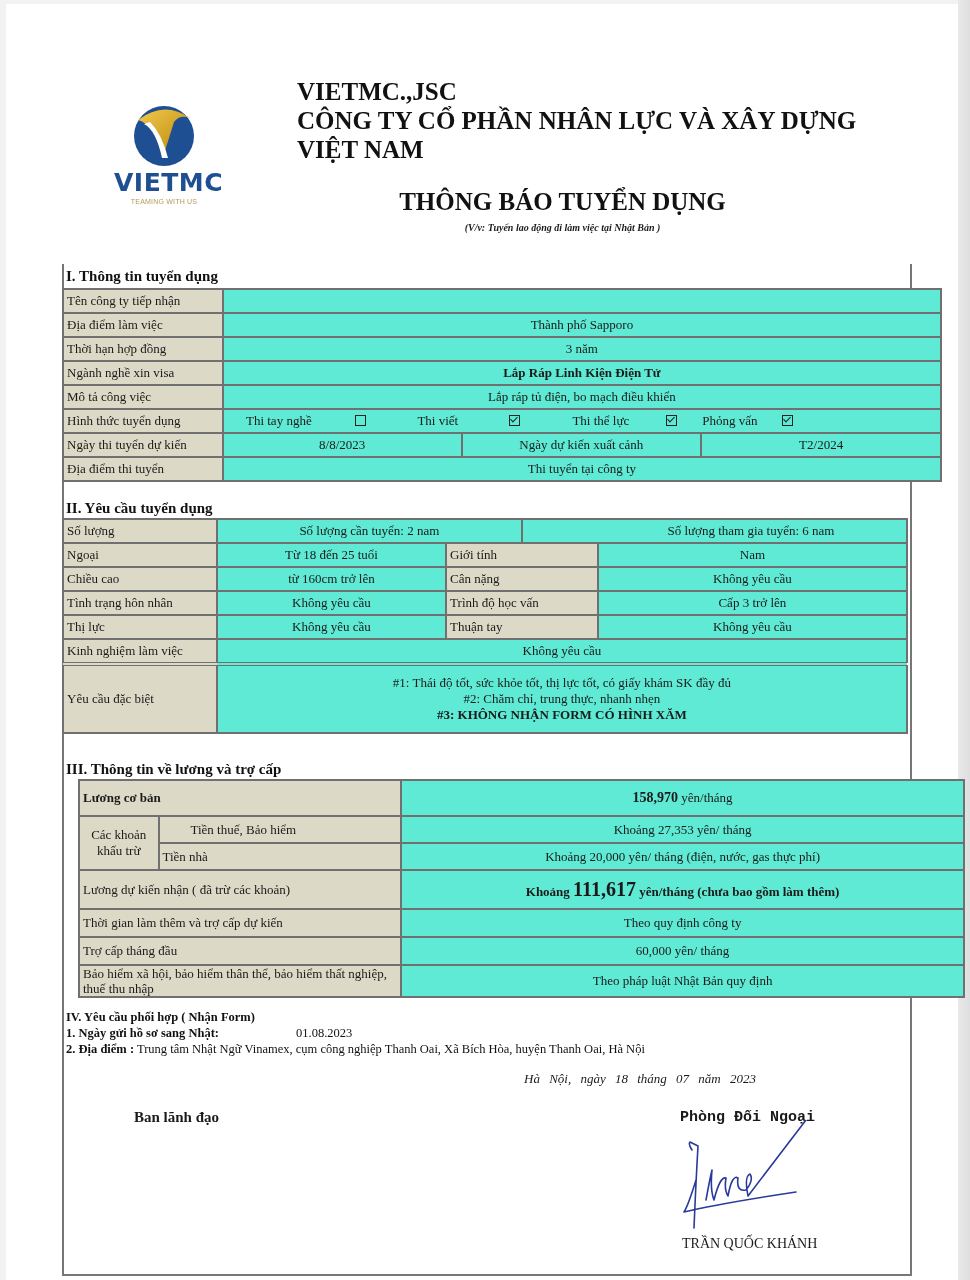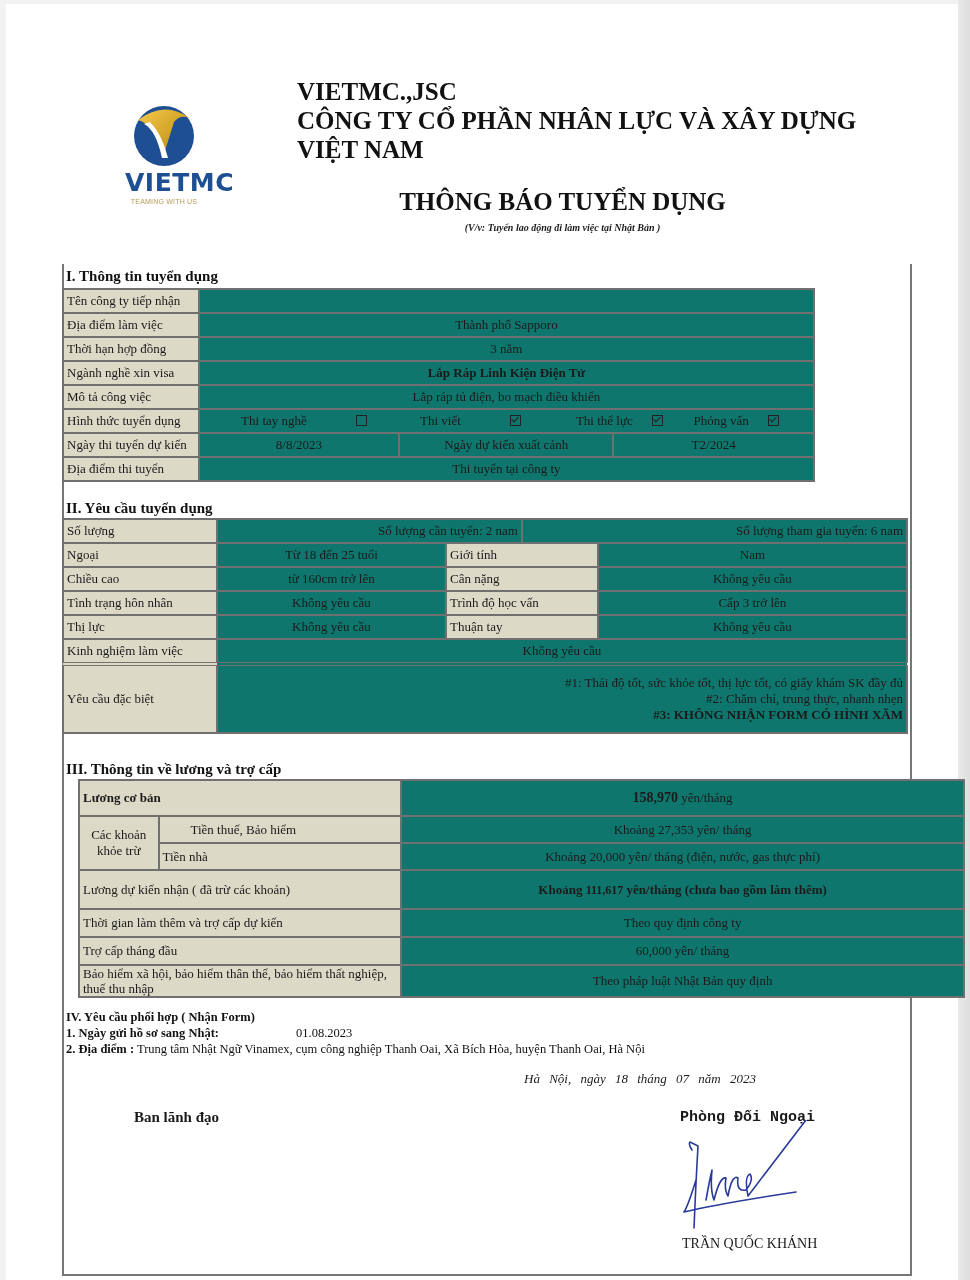--- a/index.html
+++ b/index.html
@@ -15,21 +15,21 @@
     background:#ffffff;
   }
   .page-shadow {
     position:absolute; right:0; top:0; width:12px; height:1280px;
     background:linear-gradient(to right,#e9e9e9,#dedede);
   }
   
   .logo { position:absolute; left:98px; top:102px; width:132px; height:110px; }
   .logo svg { display:block; }
   .logo-word {
-    position:absolute; left:4px; top:66px; width:132px; text-align:right;
+    position:absolute; left:16px; top:66px; width:132px; text-align:left;
     font-family:"DejaVu Sans", sans-serif; font-weight:bold; font-size:25px;
     letter-spacing:0.5px; color:#1f4f93;
   }
   .logo-tag {
     position:absolute; left:0; top:96px; width:132px; text-align:center;
     font-family:"Liberation Sans", sans-serif; font-size:7px; color:#b59a55;
     letter-spacing:0.2px;
   }
   .company {
     position:absolute; left:297px; top:77px;
@@ -53,22 +53,22 @@
   }
   .section-head {
     position:absolute; left:66px; font-weight:bold; font-size:15px; color:#111;text-align:center;
   }
   table.grid { position:absolute; border-collapse:collapse; font-size:13px; }
   table.grid td {
     border:2px solid #707070; padding:0 3px; height:22px; color:#1a1a1a;
     white-space:nowrap;
   }
   td.lab { background:#dcd9c7; text-align:left; }
-  td.val { background:#0f766e; text-align:center; }
-  td.left { text-align:right;margin-left:20px; }
+  td.val { background:#5eead4; text-align:center; }
+  td.left { text-align:center;margin-left:20px; }
   td.bold { font-weight:bold; }
   .chk { display:inline-block; width:9px; height:9px; border:1px solid #222; position:relative; top:1px; }
   .chk.on::after {
     content:""; position:absolute; left:2px; top:-1px; width:3px; height:6px;
     border:solid #222; border-width:0 1.5px 1.5px 0; transform:rotate(45deg);
   }
   .special div { line-height:16px; }
   .sec4 { position:absolute; left:66px; font-size:12.5px; color:#111; }
   .sec4 b { font-weight:bold; }
   .date-line { position:absolute; left:524px; top:1071px; font-style:italic; font-size:13px; word-spacing:6px; }
@@ -106,21 +106,21 @@
   <div>CÔNG TY CỔ PHẦN NHÂN LỰC VÀ XÂY DỰNG</div>
   <div>VIỆT NAM</div>
 </div>
 <div class="doc-title">THÔNG BÁO TUYỂN DỤNG</div>
 <div class="doc-sub">(V/v: Tuyển lao động đi làm việc tại Nhật Bản )</div>
 
 <div class="frame"></div>
 <div class="frame-bottom"></div>
 
 <div class="section-head" style="top:268px;">I.  Thông tin tuyển dụng</div>
-<table class="grid" style="left:62px; top:288px; width:753px;">
+<table class="grid" style="left:62px; top:288px; width:880px;">
   <colgroup>
       <col style="width:154px">
       <col style="width:230px">
       <col style="width:231px">
       <col style="width:231px">
     </colgroup>
   <tbody>
       <tr>
     <td class="lab">Tên công ty tiếp nhận</td>
     <td class="val" colspan="3"></td>
@@ -229,31 +229,31 @@
       <col style="width:76px">
       <col style="width:232px">
       <col style="width:538px">
     </colgroup>
   <tbody>
       <tr>
     <td class="lab bold" colspan="2" style="height:34px;">Lương cơ bản</td>
     <td class="val"><b style="font-size:14px;">158,970</b><span> yên/tháng</span></td>
   </tr>
   <tr>
-    <td class="lab" rowspan="2" style="text-align:center; white-space:normal; line-height:16px;">Các khoản khỏe trừ</td>
+    <td class="lab" rowspan="2" style="text-align:center; white-space:normal; line-height:16px;">Các khoản khấu trừ</td>
     <td class="lab" style="height:25px;padding-left:31px;">Tiền thuế, Bảo hiểm</td>
     <td class="val">Khoảng 27,353 yên/ tháng</td>
   </tr>
   <tr>
     <td class="lab" style="height:25px;">Tiền nhà</td>
     <td class="val">Khoảng 20,000 yên/ tháng (điện, nước, gas thực phí)</td>
   </tr>
   <tr>
     <td class="lab" colspan="2" style="height:37px;">Lương dự kiến nhận ( đã trừ các khoản)</td>
-    <td class="val bold"><span>Khoảng </span><span style="font-size:12px;">111,617</span><span>  yên/tháng (chưa bao gồm làm thêm)</span></td>
+    <td class="val bold"><span>Khoảng </span><span style="font-size:20px;">111,617</span><span>  yên/tháng (chưa bao gồm làm thêm)</span></td>
   </tr>
   <tr>
     <td class="lab" colspan="2" style="height:26px;">Thời gian làm thêm và trợ cấp dự kiến</td>
     <td class="val">Theo quy định công ty</td>
   </tr>
   <tr>
     <td class="lab" colspan="2" style="height:26px;">Trợ cấp tháng đầu</td>
     <td class="val">60,000 yên/ tháng</td>
   </tr>
   <tr>

